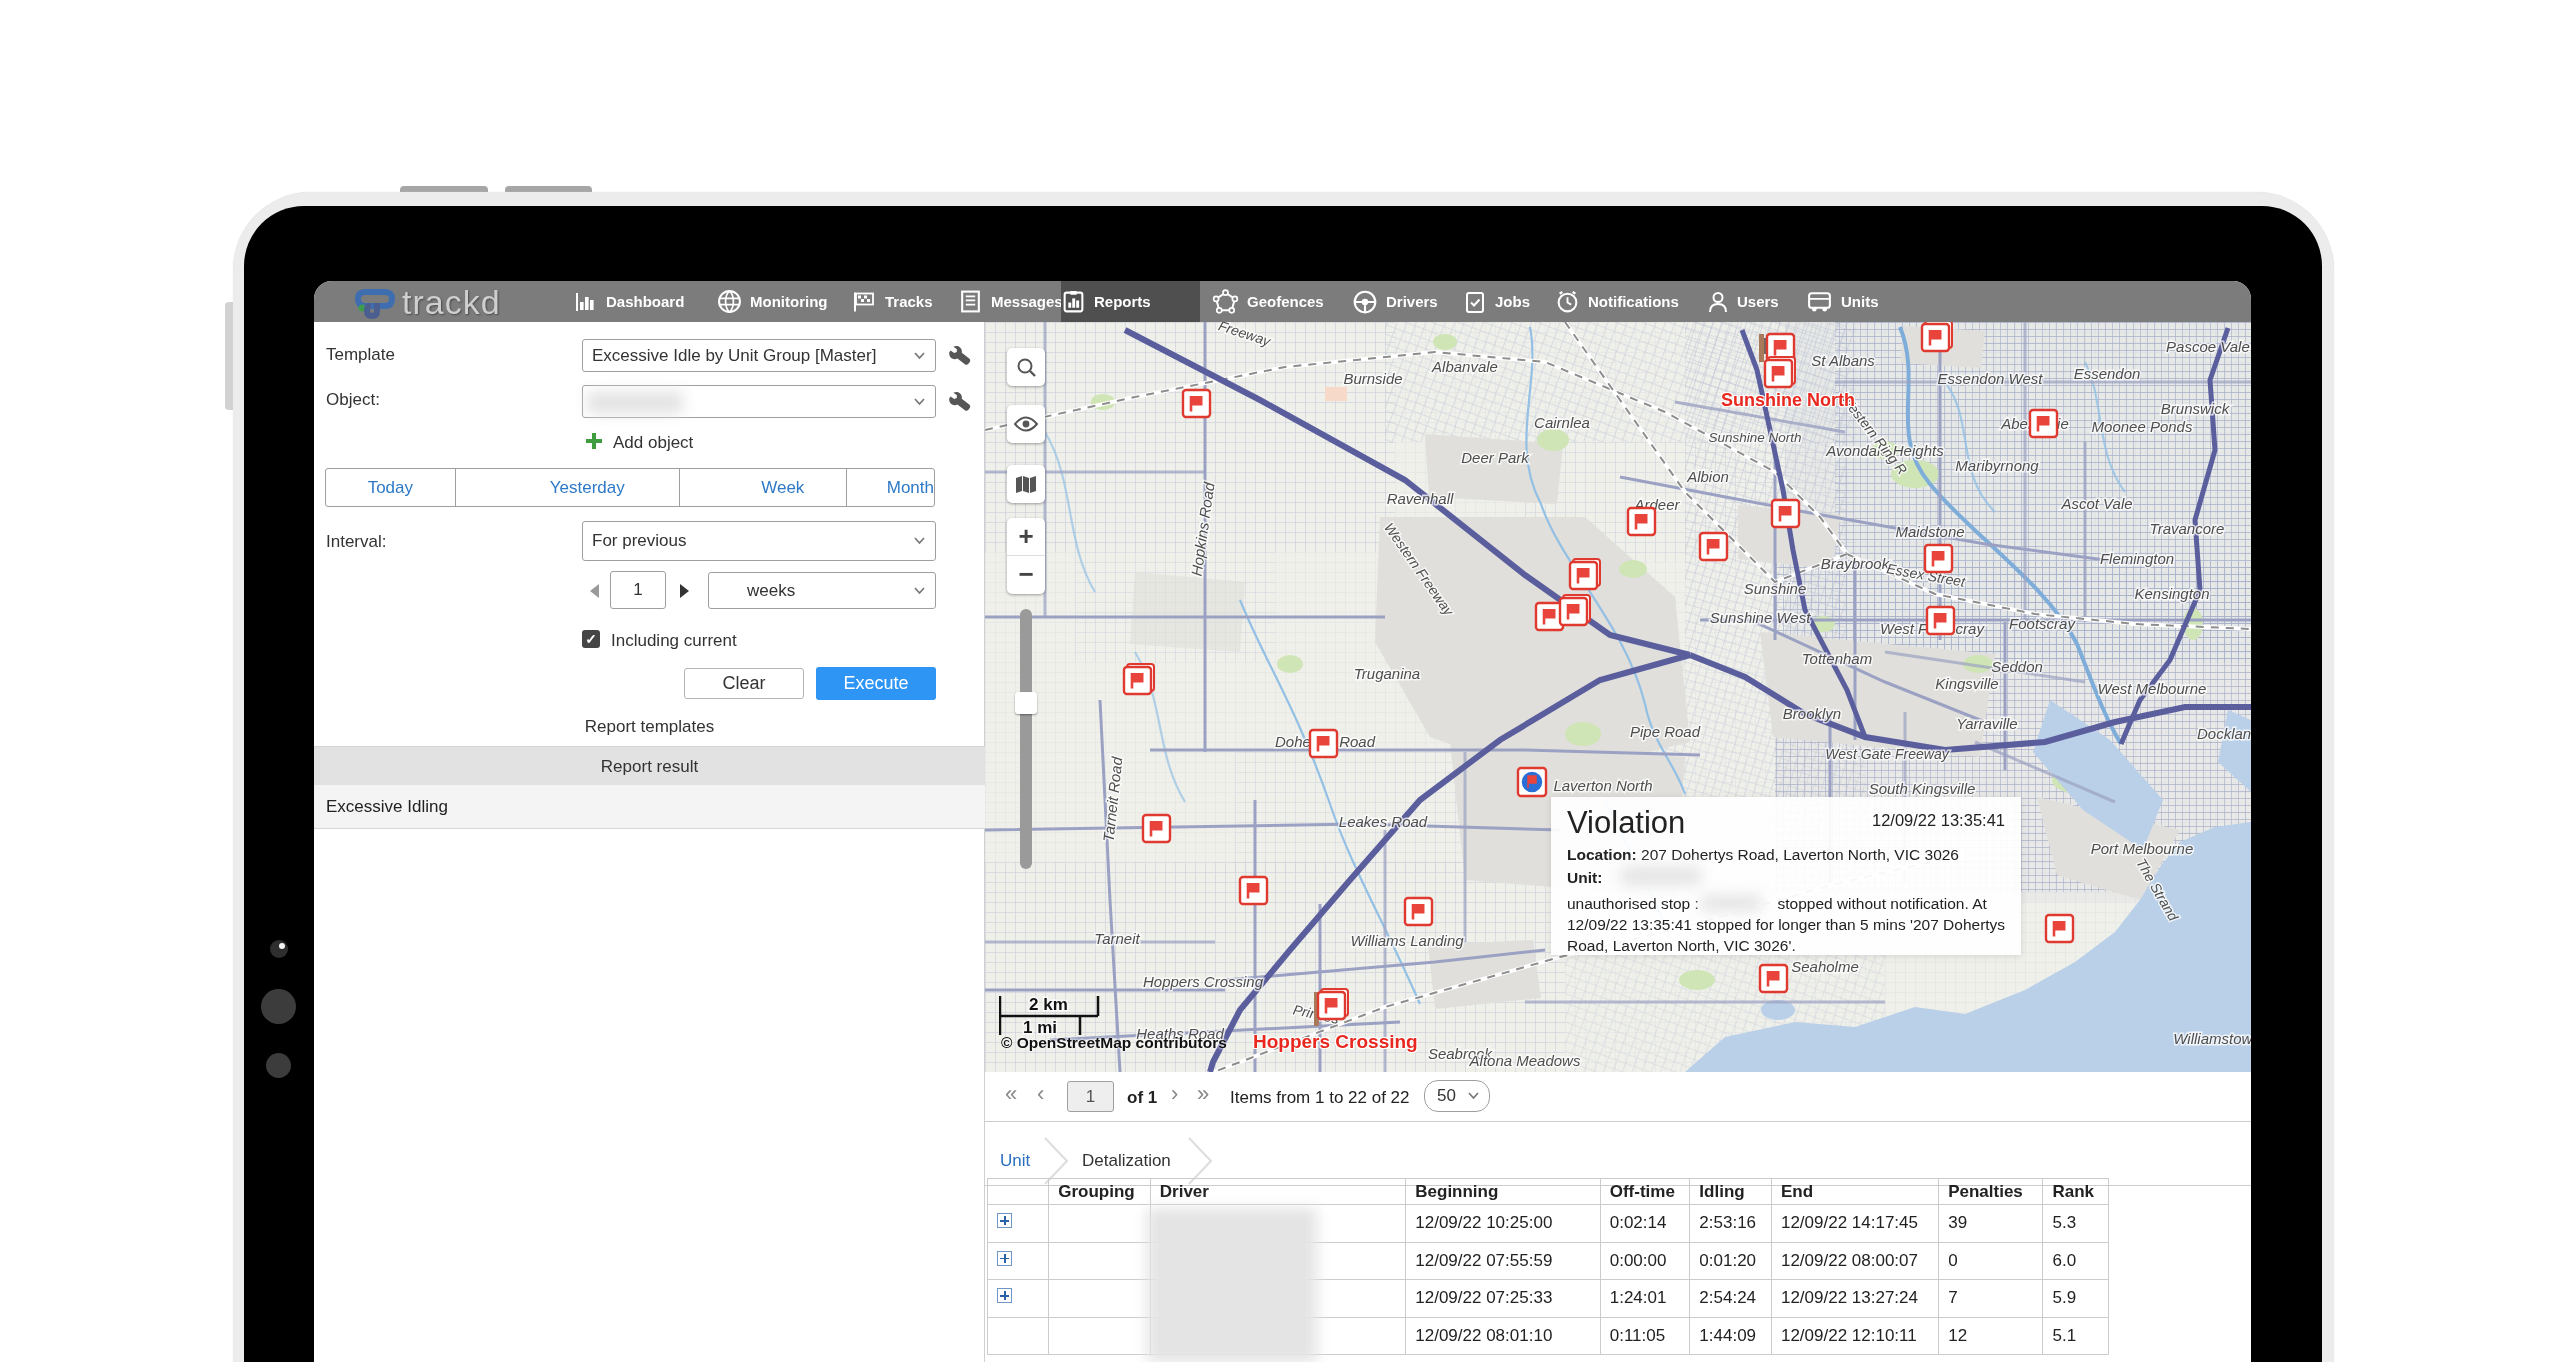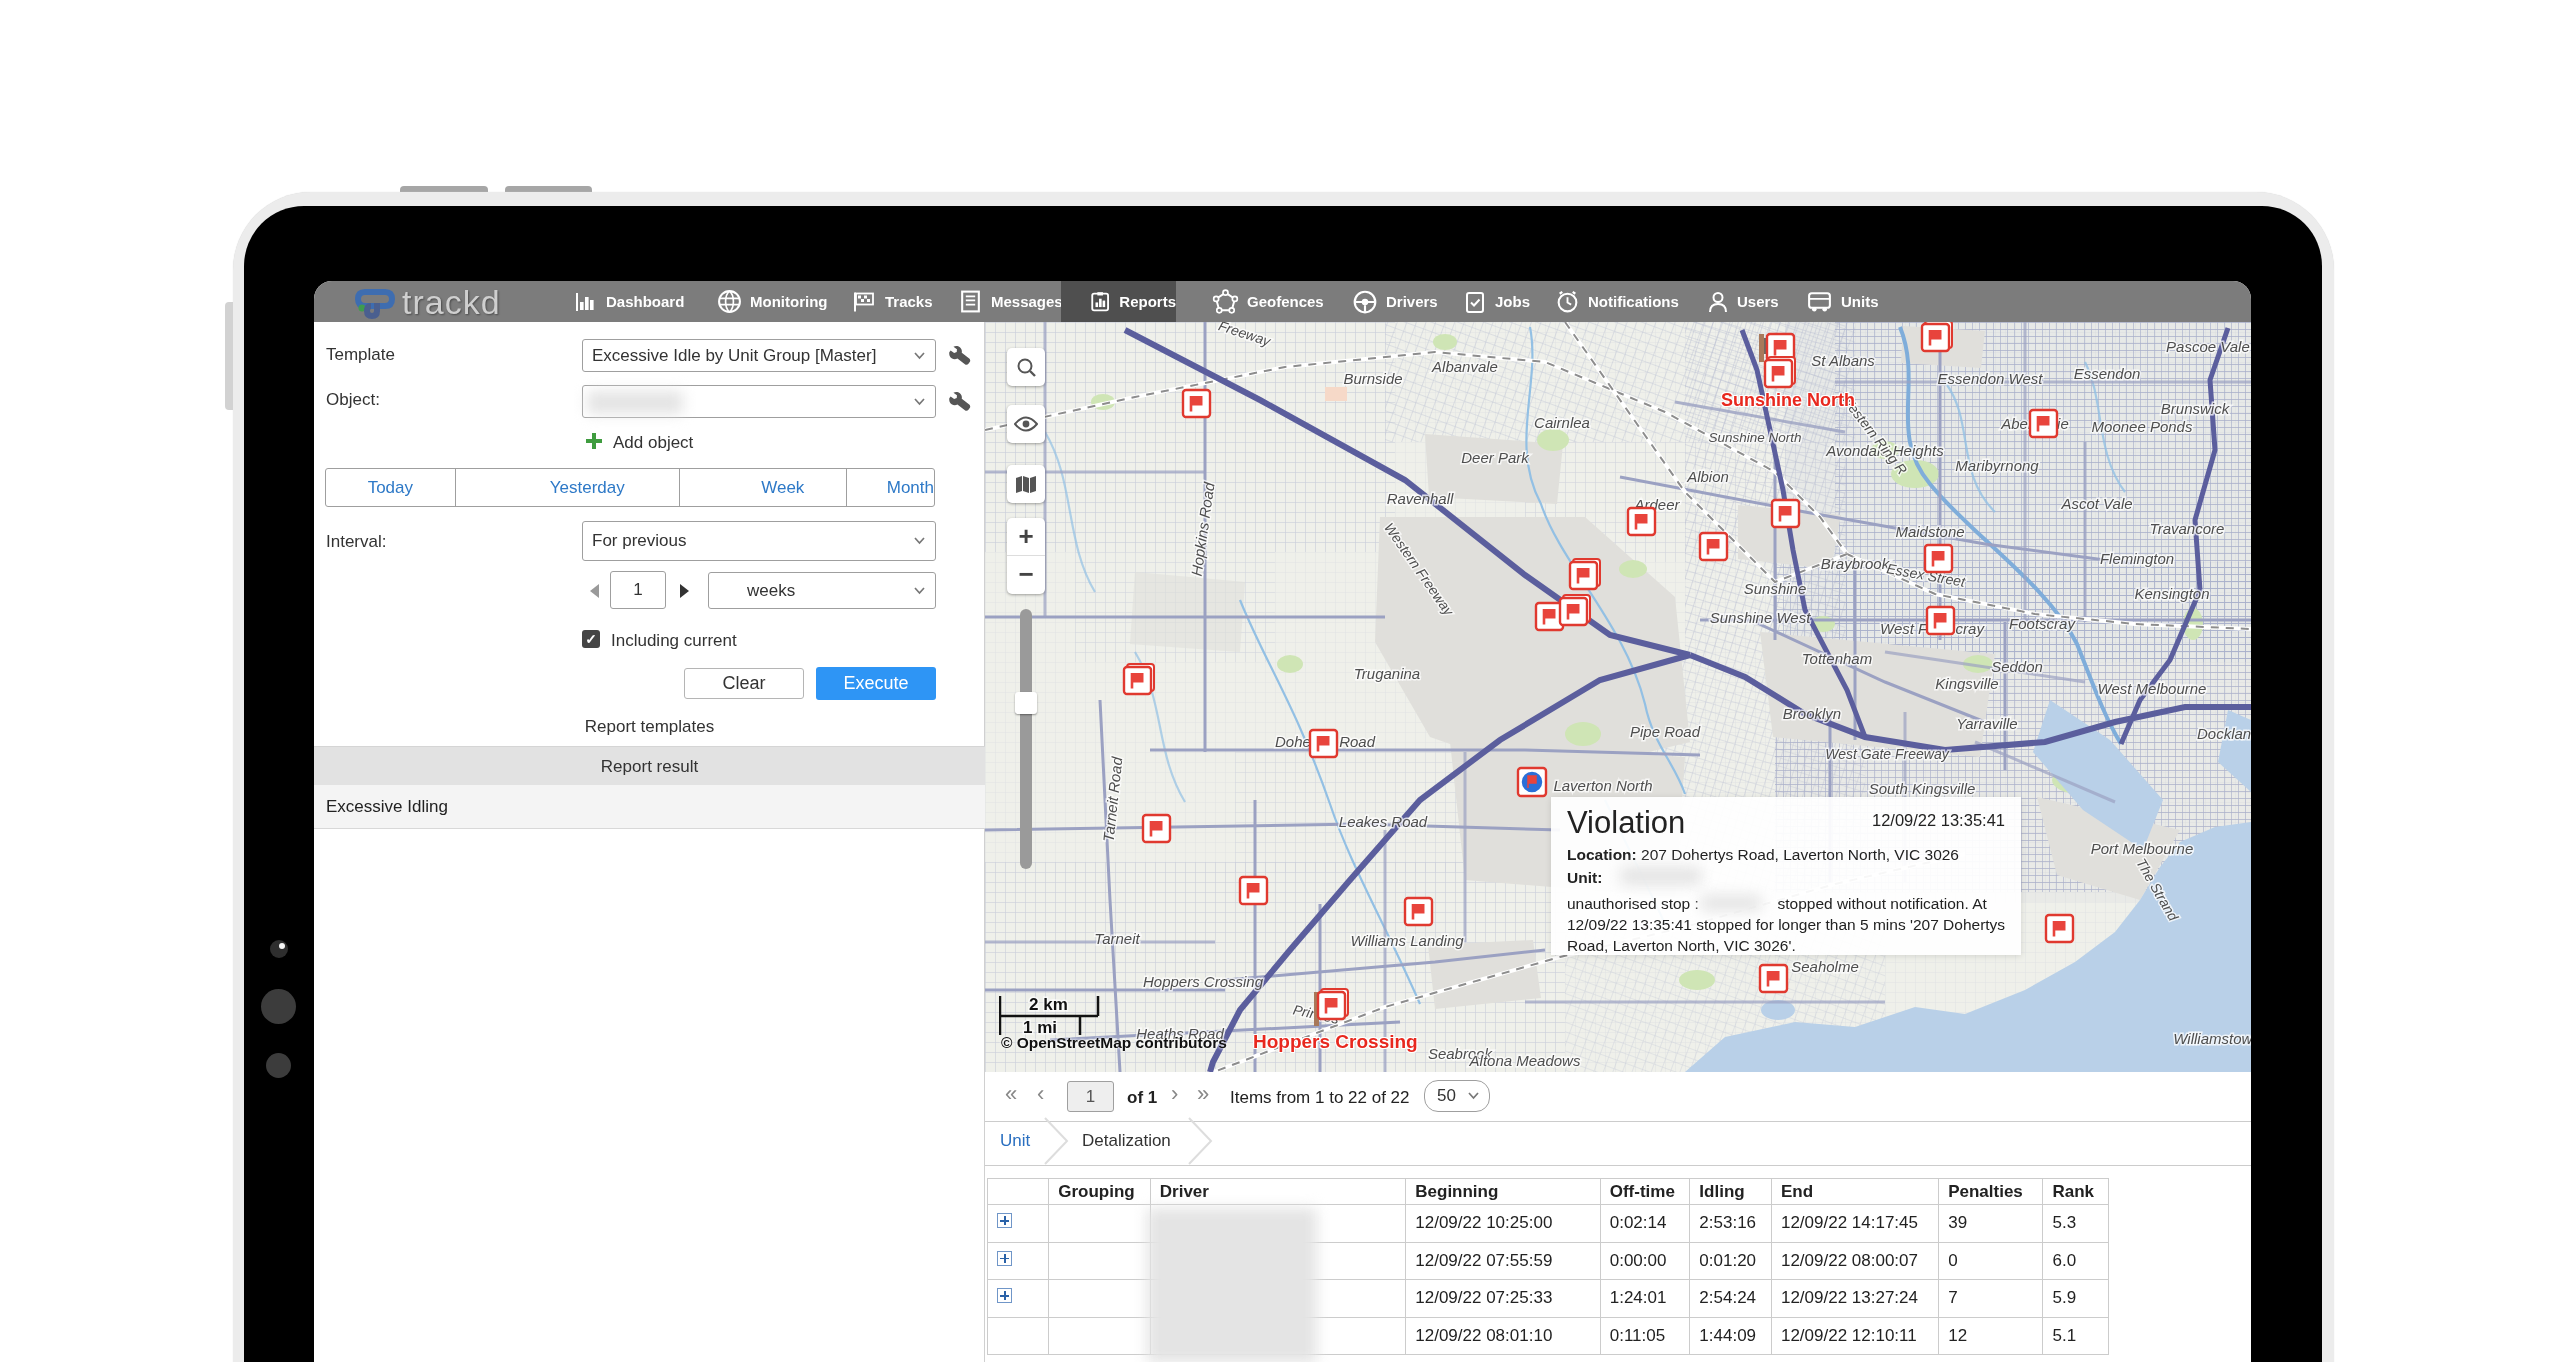--- a/index.html
+++ b/index.html
@@ -15,21 +15,21 @@
 #cam1 i { position:absolute; left:9px; top:3px; width:6px; height:6px; border-radius:50%; background:#f4f4f4; }
 #cam2 { left:261px; top:989px; width:35px; height:35px; }
 #cam3 { left:266px; top:1053px; width:25px; height:25px; }
 #screen { left:314px; top:281px; width:1937px; height:1081px; background:#fff; border-radius:18px 18px 0 0; overflow:hidden; }
 
 #navbar { left:0; top:0; width:1937px; height:41px; background:#7c7c7c; }
 #logoic { left:37px; top:1px; width:52px; height:39px; }
 #logotx { left:88px; top:2px; color:#cfcfcf; font-size:34px; letter-spacing:1px; text-shadow:1px 1px 2px rgba(0,0,0,.4); }
 .nav { position:absolute; top:0; height:41px; display:flex; align-items:center; color:#fff; font-size:15px; font-weight:bold; }
 .nav svg { margin-right:8px; }
-#nv-reports { background:#4f4f4f; width:115px; padding-left:28px; }
+#nv-reports { background:#4f4f4f; width:139px; }
 
 #lpanel { left:0; top:41px; width:671px; height:1040px; background:#fff; border-right:1px solid #d0d0d0; }
 .lbl { position:absolute; color:#333; font-size:17px; }
 .sel { position:absolute; left:268px; width:354px; height:33px; border:1px solid #9f9f9f; border-radius:3px; background:#fff; color:#333; font-size:17px; line-height:31px; padding-left:9px; }
 .chev { position:absolute; right:10px; top:50%; margin-top:-4px; width:11px; height:8px; }
 .wrench { position:absolute; left:634px; width:24px; height:24px; }
 .blurblob { position:absolute; background:#e4e4e4; filter:blur(7px); border-radius:3px; }
 #qbtns { position:absolute; left:11px; top:146px; width:610px; height:39px; border:1px solid #9f9f9f; border-radius:3px; display:flex;gap:40px; }
 #qbtns div { border-right:1px solid #9f9f9f; color:#2e79c7; font-size:17px; display:flex; align-items:center; justify-content:center; }
 #qbtns div:last-child { border-right:none; }
@@ -56,21 +56,21 @@
 #attrib { position:absolute; left:16px; top:712px; font-size:15.5px; font-weight:bold; color:#111; text-shadow:0 0 3px #fff,0 0 3px #fff; }
 .redlab { position:absolute; color:#e8281e; font-weight:bold; text-shadow:1px 1px 0 #fff,-1px -1px 0 #fff,1px -1px 0 #fff,-1px 1px 0 #fff; white-space:nowrap; }
 
 #bottom { left:671px; top:791px; width:1266px; height:290px; background:#fff; }
 #pagerow { position:absolute; left:0; top:0; width:1266px; height:50px; border-bottom:1px solid #ccc; }
 .pgl { position:absolute; color:#888; font-size:22px; top:9px; }
 #pg1 { position:absolute; left:82px; top:9px; width:47px; height:31px; background:#eee; border:1px solid #9f9f9f; border-radius:3px; text-align:center; line-height:29px; color:#555; font-size:17px; }
 #of1 { position:absolute; left:142px; top:16px; color:#222; font-size:17px; font-weight:bold; }
 #items { position:absolute; left:245px; top:16px; color:#222; font-size:17px; }
 #sel50 { position:absolute; left:439px; top:8px; width:66px; height:32px; border:1px solid #9f9f9f; border-radius:14px; color:#333; font-size:17px; line-height:30px; padding-left:12px; }
-#tabrow { position:absolute; left:0; top:44px; width:1266px; height:50px; border-bottom:1px solid #ccc; }
+#tabrow { position:absolute; left:0; top:64px; width:1266px; height:50px; border-bottom:1px solid #ccc; }
 #tabrow .t1 { position:absolute; left:15px; top:15px; color:#2a6fc0; font-size:17px; }
 #tabrow .t2 { position:absolute; left:97px; top:15px; color:#333; font-size:17px; }
 table#rt { position:absolute; left:2px; top:106px; border-collapse:collapse; table-layout:fixed; }
 #rt td { border:1px solid #ccc; font-size:17px; color:#222; padding:0 9px; white-space:nowrap; overflow:hidden; }
 #rt .hd td { font-weight:bold; height:26px; }
 #rt .dr td { height:37.5px; }
 #rt td.noborder { border:none; }
 .blue { color:#1c6fc4; }
 .plusic { display:inline-block; width:15px; height:15px; border:1px solid #7096c8; position:relative; }
 .plusic:before { content:""; position:absolute; left:2px; top:6px; width:9px; height:1.5px; background:#2a62a8; }

